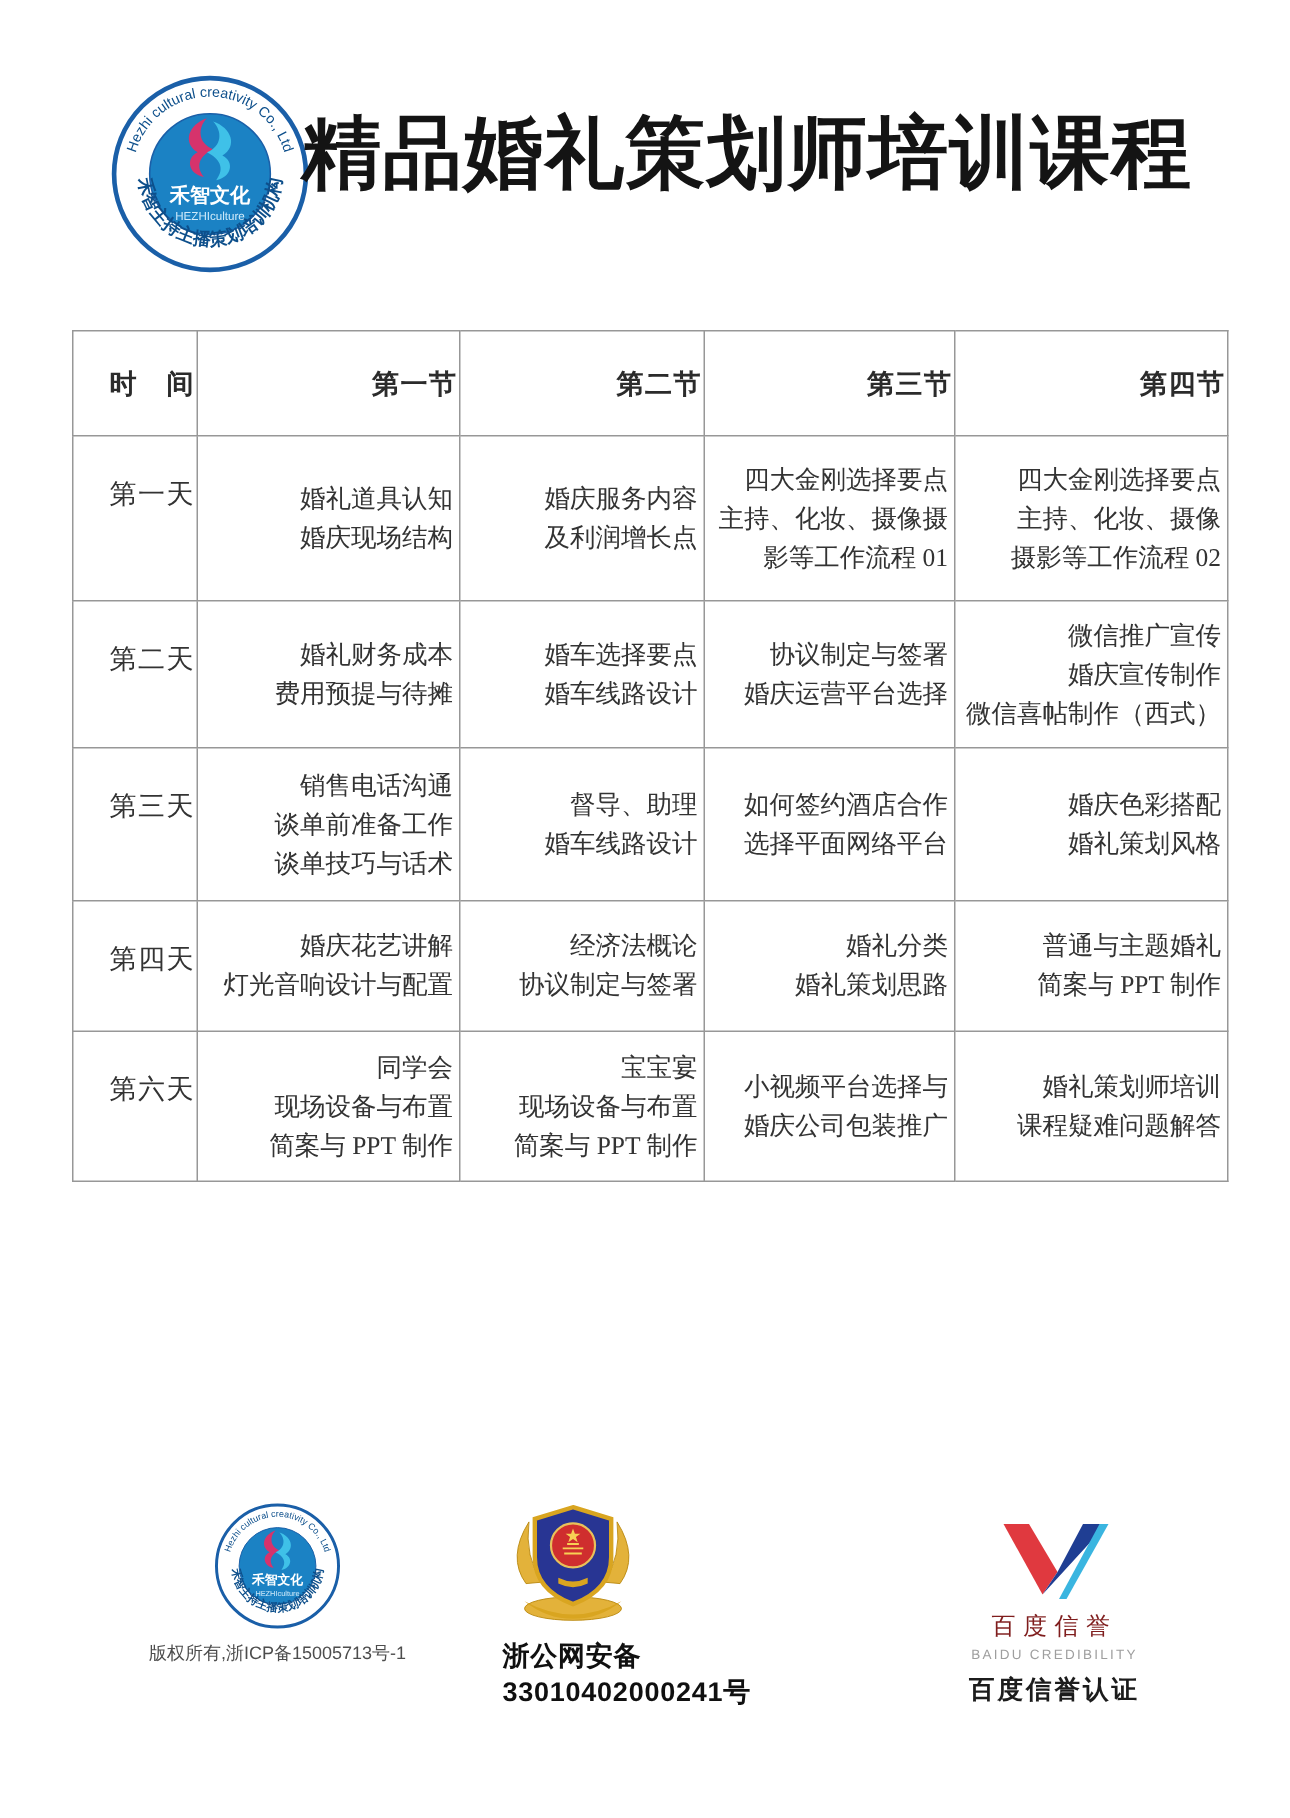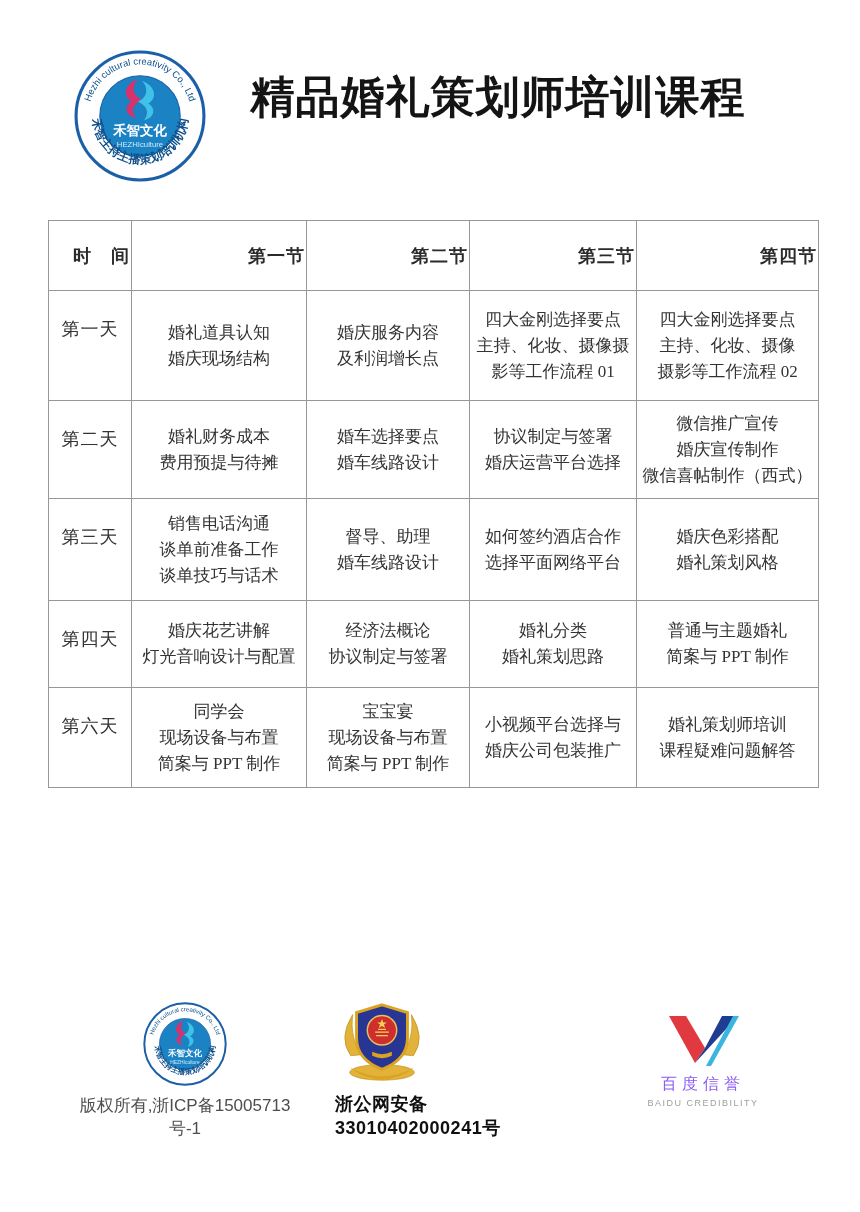--- a/index.html
+++ b/index.html
@@ -2,44 +2,44 @@
 <html><head>
 <meta charset="utf-8">
 <style>
   html,body{margin:0;padding:0;background:#ffffff;}
   .page{position:relative;width:860px;height:1212px;background:#ffffff;margin:0 auto;overflow:hidden;
         font-family:"Liberation Serif","DejaVu Serif",serif;}
 
   
   .logo-header{position:absolute;left:74px;top:50px;width:132px;height:132px;}
   .page-title{position:absolute;left:196px;top:70px;width:604px;
-    font-size:44px;font-weight:bold;color:#141414;letter-spacing:1px;
+    font-size:53px;font-weight:bold;color:#141414;letter-spacing:1px;
     text-align:center;line-height:1.25;white-space:nowrap;}
 
   
   table.schedule{position:absolute;left:48px;top:220px;width:770px;
     border-collapse:collapse;table-layout:fixed;}
-  table.schedule th,table.schedule td{border:1px solid #979797;}
+  table.schedule th,table.schedule td{border:1px solid #979797;text-align:right;}
   table.schedule th{font-size:18px;font-weight:600;color:#2b2b2b;text-align:right;
     letter-spacing:1px;}
   td.day{font-size:18px;color:#333;text-align:center;vertical-align:top;
     padding-top:26px;letter-spacing:1px;}
   td.cell{font-size:17px;line-height:26px;color:#333;text-align:center;
     vertical-align:middle;white-space:pre-line;padding:6px 4px;}
   tr.rh0{height:70px}tr.rh1{height:110px}tr.rh2{height:98px}
   tr.rh3{height:102px}tr.rh4{height:87px}tr.rh5{height:105px}tr.rh6{height:100px}
 
   
   .sans{font-family:"Liberation Sans","DejaVu Sans",sans-serif;}
   .f-left{position:absolute;left:70px;top:1002px;width:230px;text-align:center;}
-  .copyright{font-size:17px;color:#4d4d4d;margin-top:8px;}
+  .copyright{font-size:12px;color:#4d4d4d;margin-top:8px;}
   .f-center{position:absolute;left:335px;top:998px;width:230px;text-align:left;}
   .police{font-size:18px;font-weight:bold;color:#101010;margin-top:4px;letter-spacing:.5px;}
   .f-right{position:absolute;left:608px;top:1008px;width:190px;text-align:center;}
-  .bd-cn{font-size:16px;color:#8b5cf6;letter-spacing:5px;margin-top:4px;}
+  .bd-cn{font-size:16px;color:#7f1d1d;letter-spacing:5px;margin-top:4px;}
   .bd-en{font-size:9px;color:#9e9e9e;letter-spacing:1.5px;margin-top:3px;}
   .bd-cert{font-size:17px;color:#1c1c1c;font-weight:600;letter-spacing:2px;margin-top:7px;}
   svg{display:inline-block;vertical-align:top;}
 </style>
 </head>
 <body>
 
 <div class="page">
 
   <div class="logo-header">
@@ -178,15 +178,16 @@
   </div>
 
   <div class="f-right sans">
     <svg width="86" height="62" viewBox="0 0 84 62">
       <path d="M8 8 L25 8 L44 40 L34 55 Z" fill="#e0393f"></path>
       <path d="M34 55 L44 40 L61 8 L77 8 Z" fill="#1f3e93"></path>
       <path d="M72 8 L78 8 L50 58 L45 58 Z" fill="#3ab5e0"></path>
     </svg>
     <div class="bd-cn">百度信誉</div>
     <div class="bd-en">BAIDU CREDIBILITY</div>
+    <div class="bd-cert">百度信誉认证</div>
   </div>
 
 </div>
 
 </body></html>

